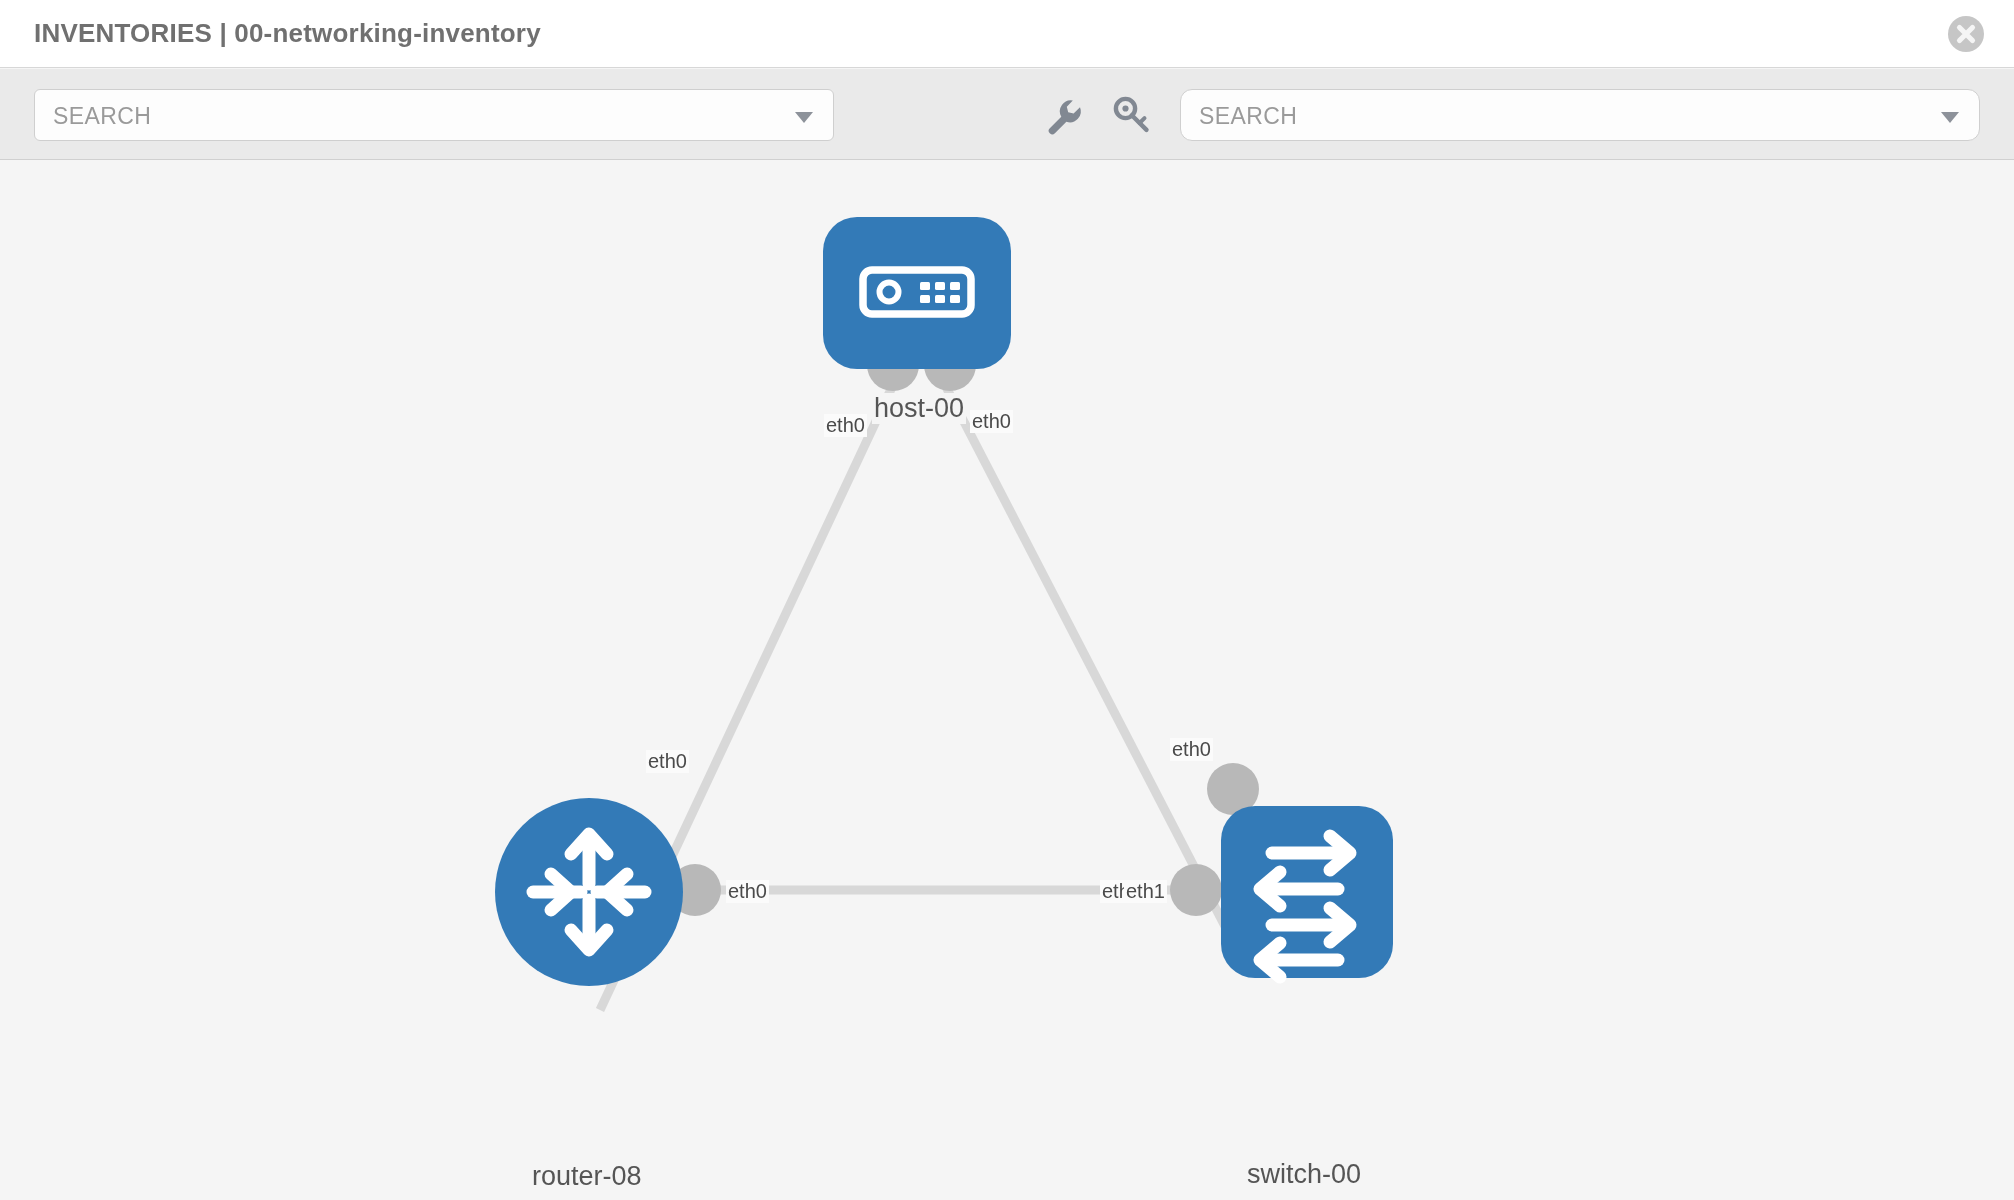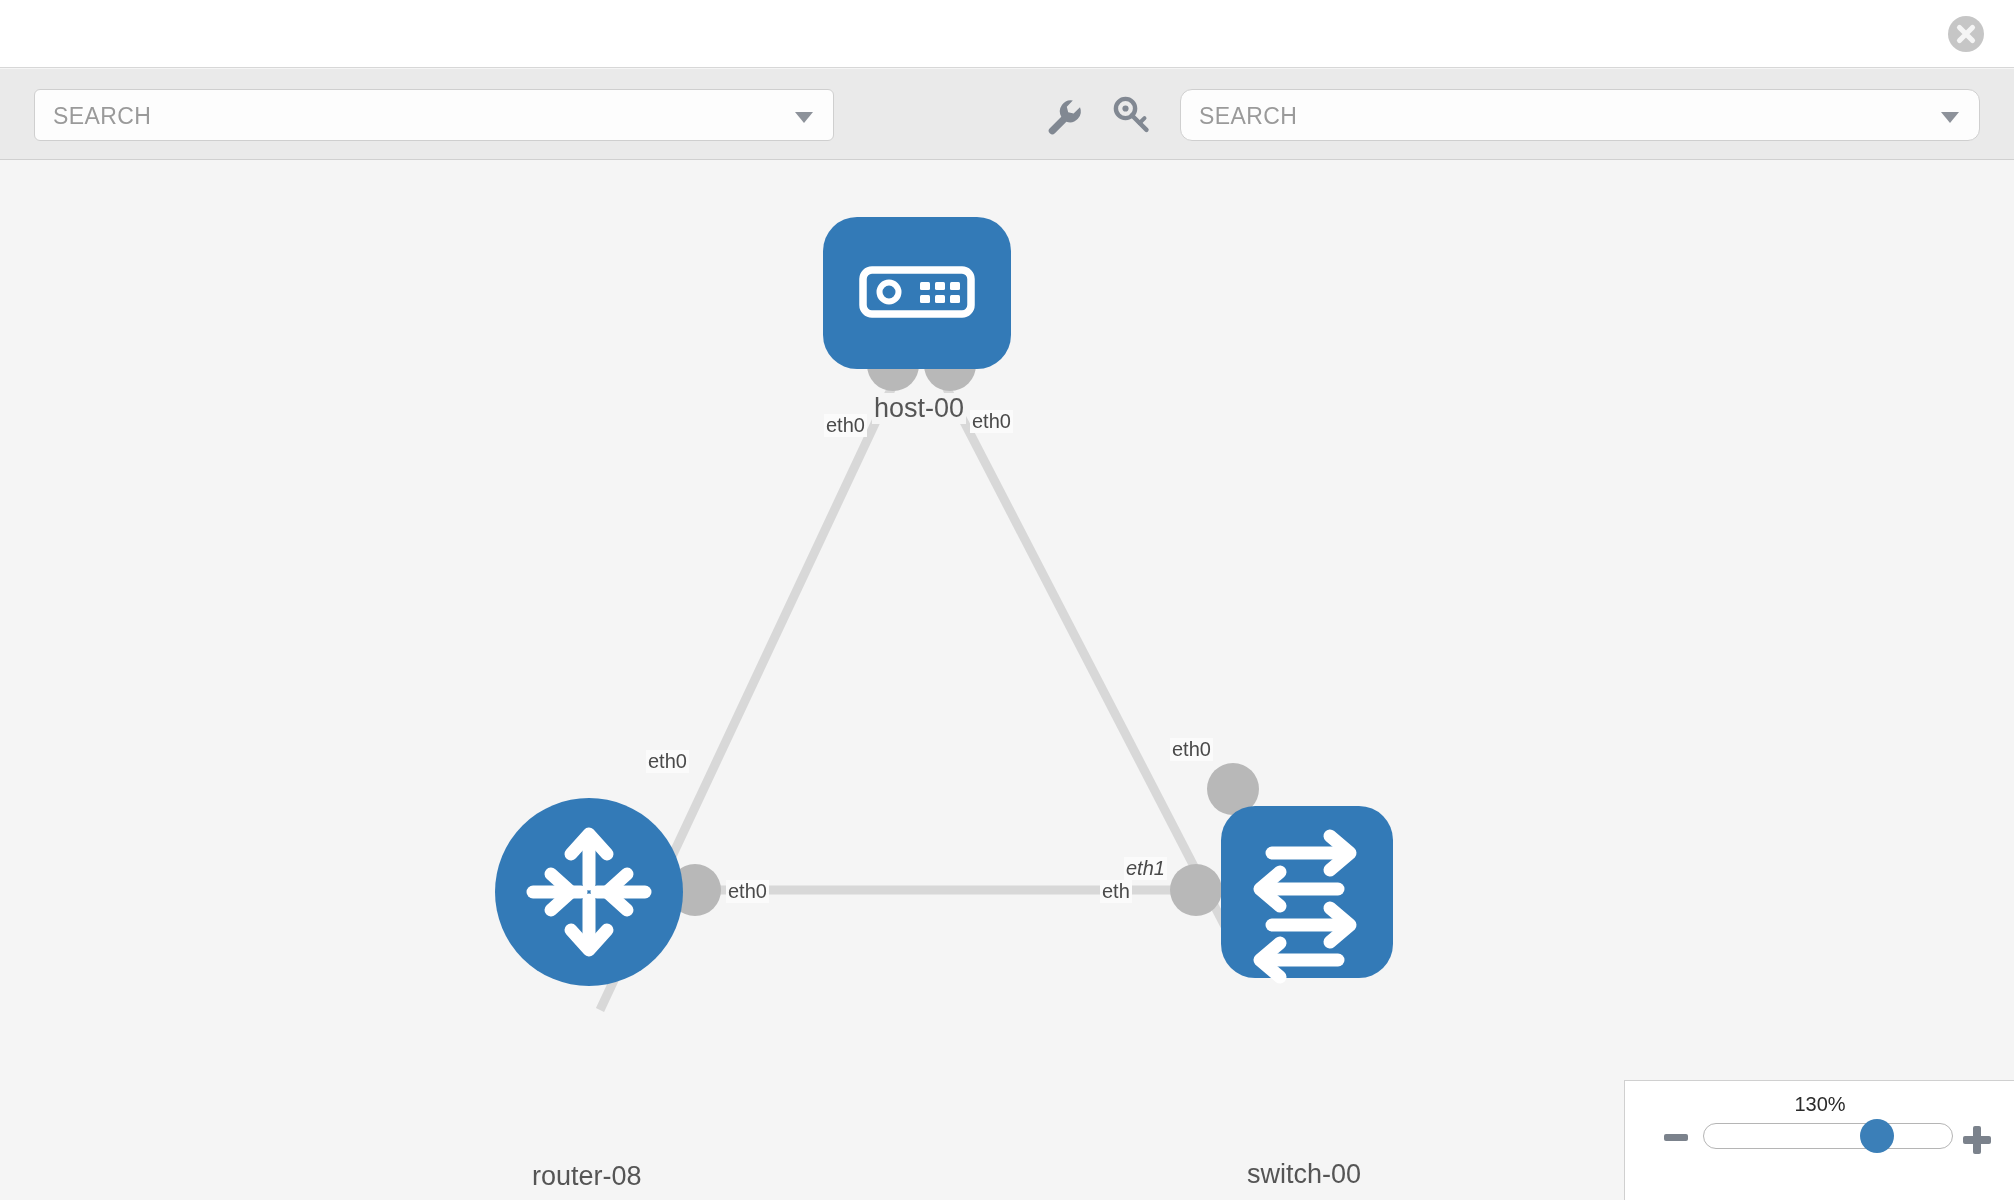--- a/index.html
+++ b/index.html
@@ -136,20 +136,21 @@
   .zoom-handle {
     position: absolute; top: -5px;
     width: 34px; height: 34px; border-radius: 50%;
     background: #3b7fb8; cursor: grab;
   }
 </style>
 </head>
 <body>
 
 <div class="header">
+  <div class="header-title">INVENTORIES | 00-networking-inventory</div>
   <div class="close-btn">
     <svg width="36" height="36" viewBox="0 0 36 36" aria-hidden="true">
       <path d="M11.5 11.5 L24.5 24.5 M24.5 11.5 L11.5 24.5" stroke="#f5f5f5" stroke-width="5.2" stroke-linecap="round"></path>
     </svg>
   </div>
 </div>
 
 <div class="toolbar">
 
   <div class="actions-select">
@@ -245,36 +246,16 @@
   <div class="node-label" style="left:872px; top:233px;">host-00</div>
   <div class="node-label" style="left:530px; top:1001px;">router-08</div>
   <div class="node-label" style="left:1245px; top:999px;">switch-00</div>
 
   <div class="iface-label" style="left:824px; top:254px;">eth0</div>
   <div class="iface-label" style="left:970px; top:250px;">eth0</div>
   <div class="iface-label" style="left:646px; top:590px;">eth0</div>
   <div class="iface-label" style="left:1170px; top:578px;">eth0</div>
   <div class="iface-label" style="left:726px; top:720px;">eth0</div>
   <div class="iface-label" style="left:1100px; top:720px;">eth</div>
-  <div class="iface-label" style="left:1124px; top:697px;font-style:italic;">eth1</div>
-
-  <div class="zoom-panel">
-    <div class="zoom-value">130%</div>
-
-    <div class="zoom-minus">
-      <svg width="26" height="26" viewBox="0 0 26 26" aria-hidden="true">
-        <rect x="1" y="9" width="24" height="7" rx="2" fill="#7b828c"></rect>
-      </svg>
-    </div>
-
-    <div class="zoom-track">
-      <div class="zoom-handle" style="left:63%;"></div>
-    </div>
-
-    <div class="zoom-plus">
-      <svg width="30" height="30" viewBox="0 0 30 30" aria-hidden="true">
-        <rect x="1" y="11" width="28" height="8" rx="2" fill="#7b828c"></rect>
-        <rect x="11" y="1" width="8" height="28" rx="2" fill="#7b828c"></rect>
-      </svg>
-    </div>
-  </div>
+  <div class="iface-label" style="left:1124px; top:720px;">eth1</div>
+
 
 </div>
 
 </body></html>

